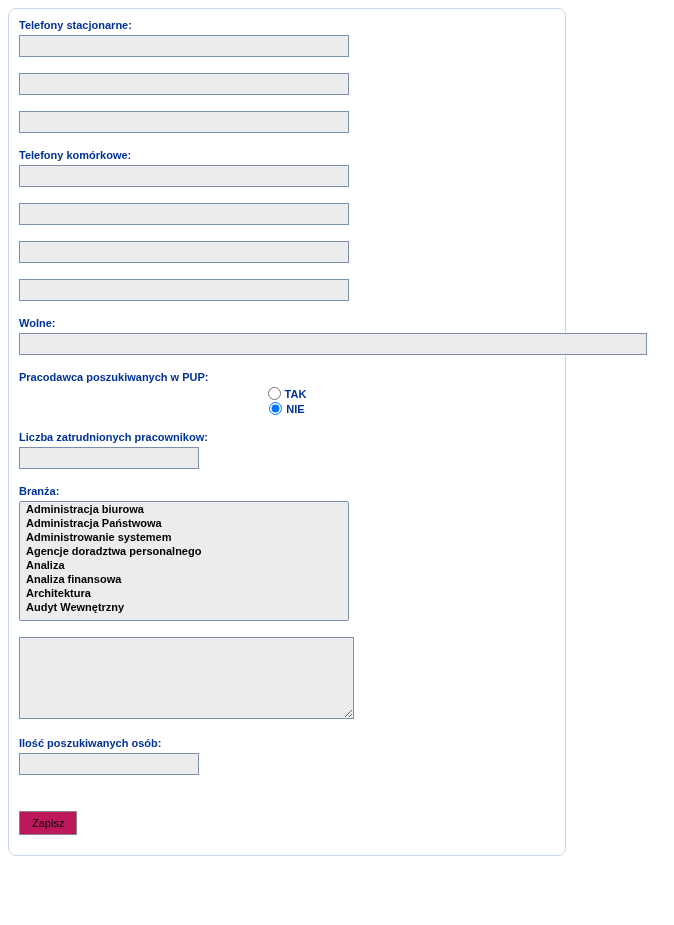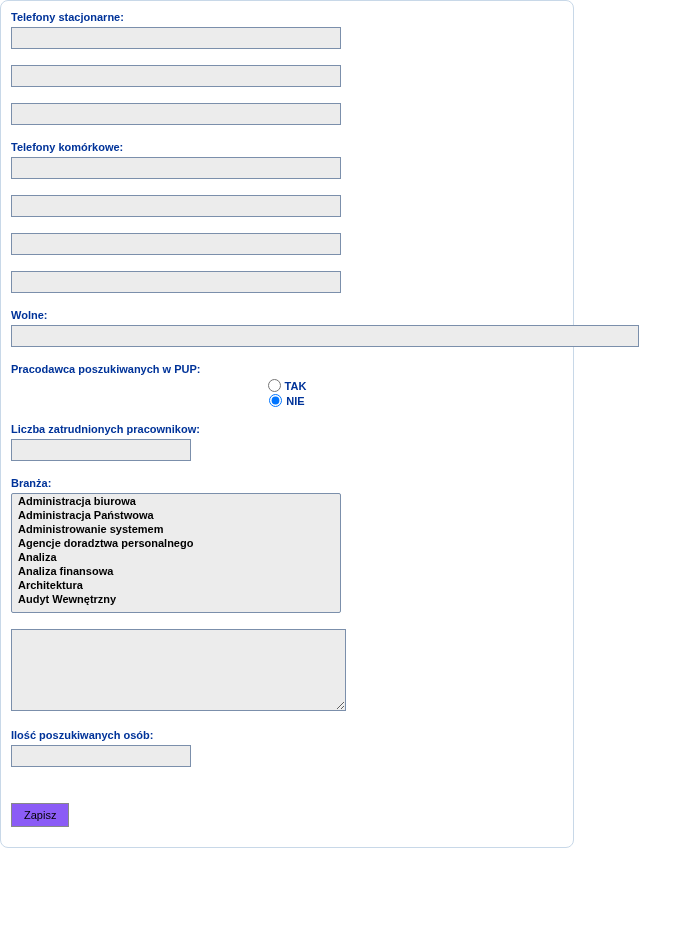--- a/index.html
+++ b/index.html
@@ -8,20 +8,21 @@
     body {
       margin: 0;
       padding: 0;
       font-family: Verdana, Tahoma, Arial, sans-serif;
       font-size: 11px;
       background: #fff;
     }
     .container {
       width: 574px;
       min-height: 925px;
+      padding: 8px;
       background: #fff;
     }
     .panel {
       border: 1px solid #c8d8e8;
       border-radius: 8px;
       padding: 10px 10px 20px 10px;
       background: #fff;
       position: relative;
     }
     .field-group {
@@ -84,21 +85,21 @@
       width: 335px;
       height: 82px;
       border: 1px solid #7b8fab;
       background: #ececec;
       padding: 2px 4px;
       font-family: Verdana, Tahoma, Arial, sans-serif;
       font-size: 11px;
       resize: both;
     }
     .submit-btn {
-      background: #8b5cf6;
+      background: #be185d;
       border: 1px solid #888;
       padding: 5px 12px;
       font-family: Verdana, Tahoma, Arial, sans-serif;
       font-size: 11px;
       cursor: pointer;
       margin-top: 20px;
     }
   </style>
 </head>
 <body>

